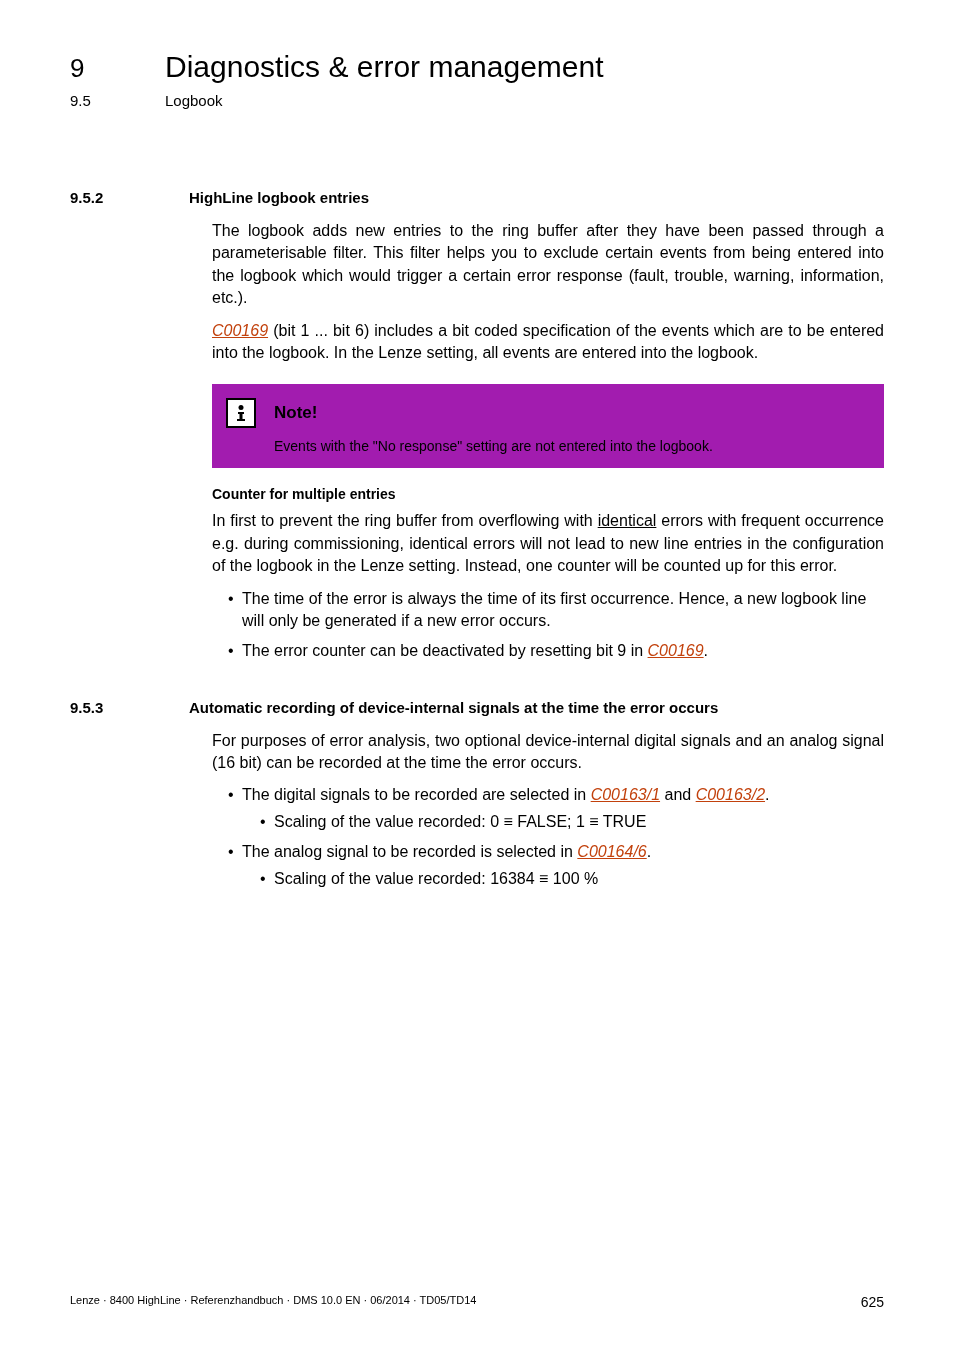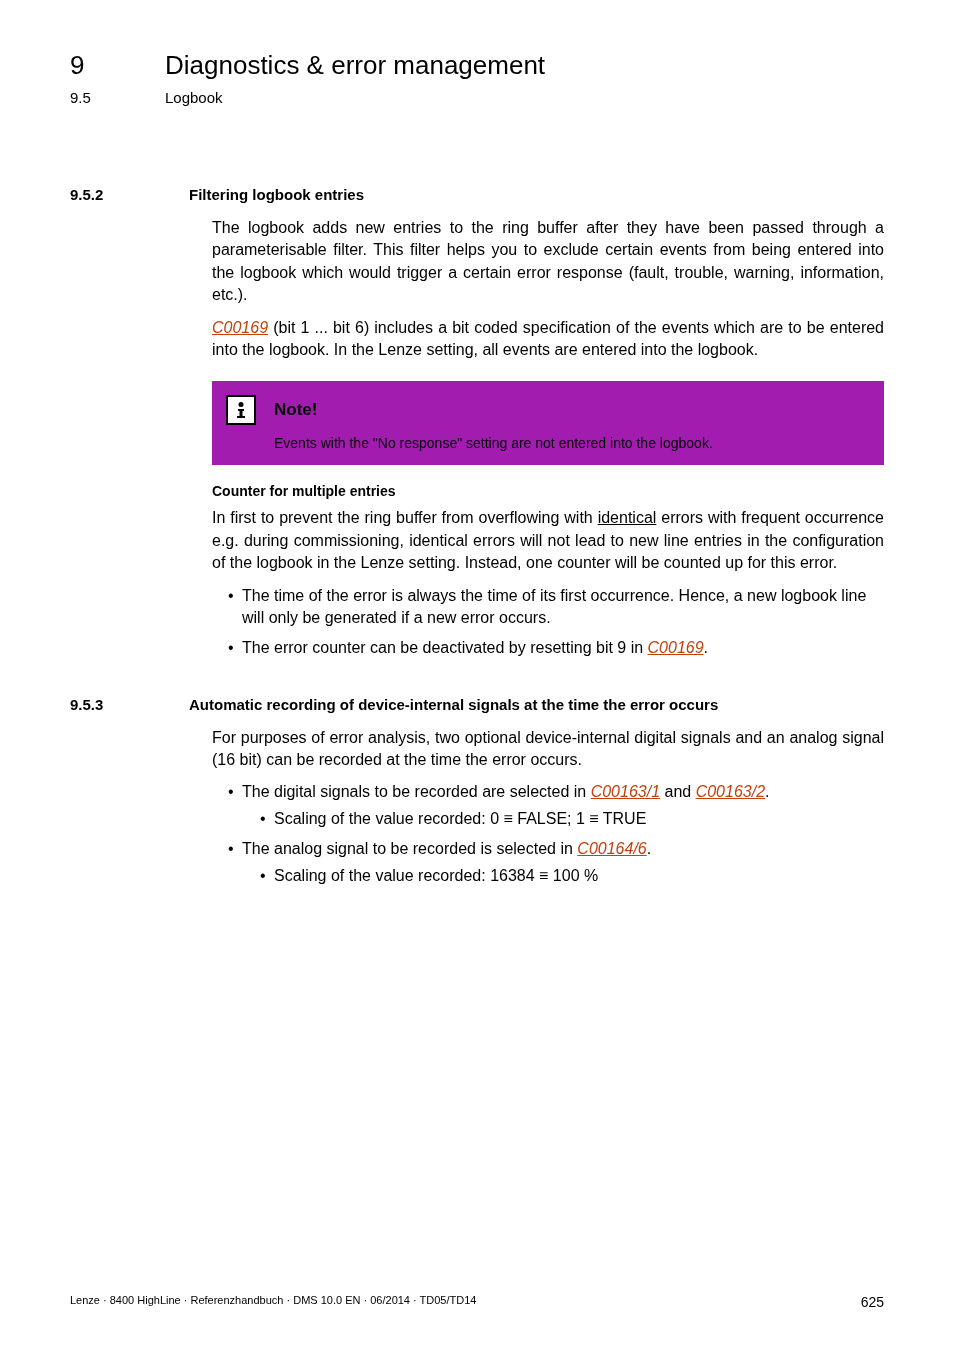--- a/index.html
+++ b/index.html
@@ -23,21 +23,21 @@
   .chapter-row {
     display: flex;
     align-items: baseline;
   }
   .chapter-num {
     width: 95px;
     font-size: 26px;
     font-weight: 400;
   }
   .chapter-title {
-    font-size: 26px;
+    font-size: 30px;
     font-weight: 400;
   }
   .sub-row {
     display: flex;
     align-items: baseline;
     margin-top: 8px;
   }
   .sub-num {
     width: 95px;
     font-size: 15px;
@@ -187,21 +187,21 @@
 
   <div class="sub-row">
     <div class="sub-num">9.5</div>
     <div class="sub-title">Logbook</div>
   </div>
 
   <div class="dash-rule">_ _ _ _ _ _ _ _ _ _ _ _ _ _ _ _ _ _ _ _ _ _ _ _ _ _ _ _ _ _ _ _ _ _ _ _ _ _ _ _ _ _ _ _ _ _ _ _ _ _ _ _ _ _ _ _ _ _ _ _ _ _ _ _</div>
 
   <div class="sec-row">
     <div class="sec-num">9.5.2</div>
-    <div class="sec-title">Filtering logbook entries</div>
+    <div class="sec-title">HighLine logbook entries</div>
   </div>
 
   <div class="body-block">
     <p>The logbook adds new entries to the ring buffer after they have been passed through a parameterisable filter. This filter helps you to exclude certain events from being entered into the logbook which would trigger a certain error response (fault, trouble, warning, information, etc.).</p>
     <p>
       <a class="link">C00169</a><span> (bit 1 ... bit 6) includes a bit coded specification of the events which are to be entered into the logbook. In the Lenze setting, all events are entered into the logbook.</span>
     </p>
   </div>
 
   <div class="note-box">

